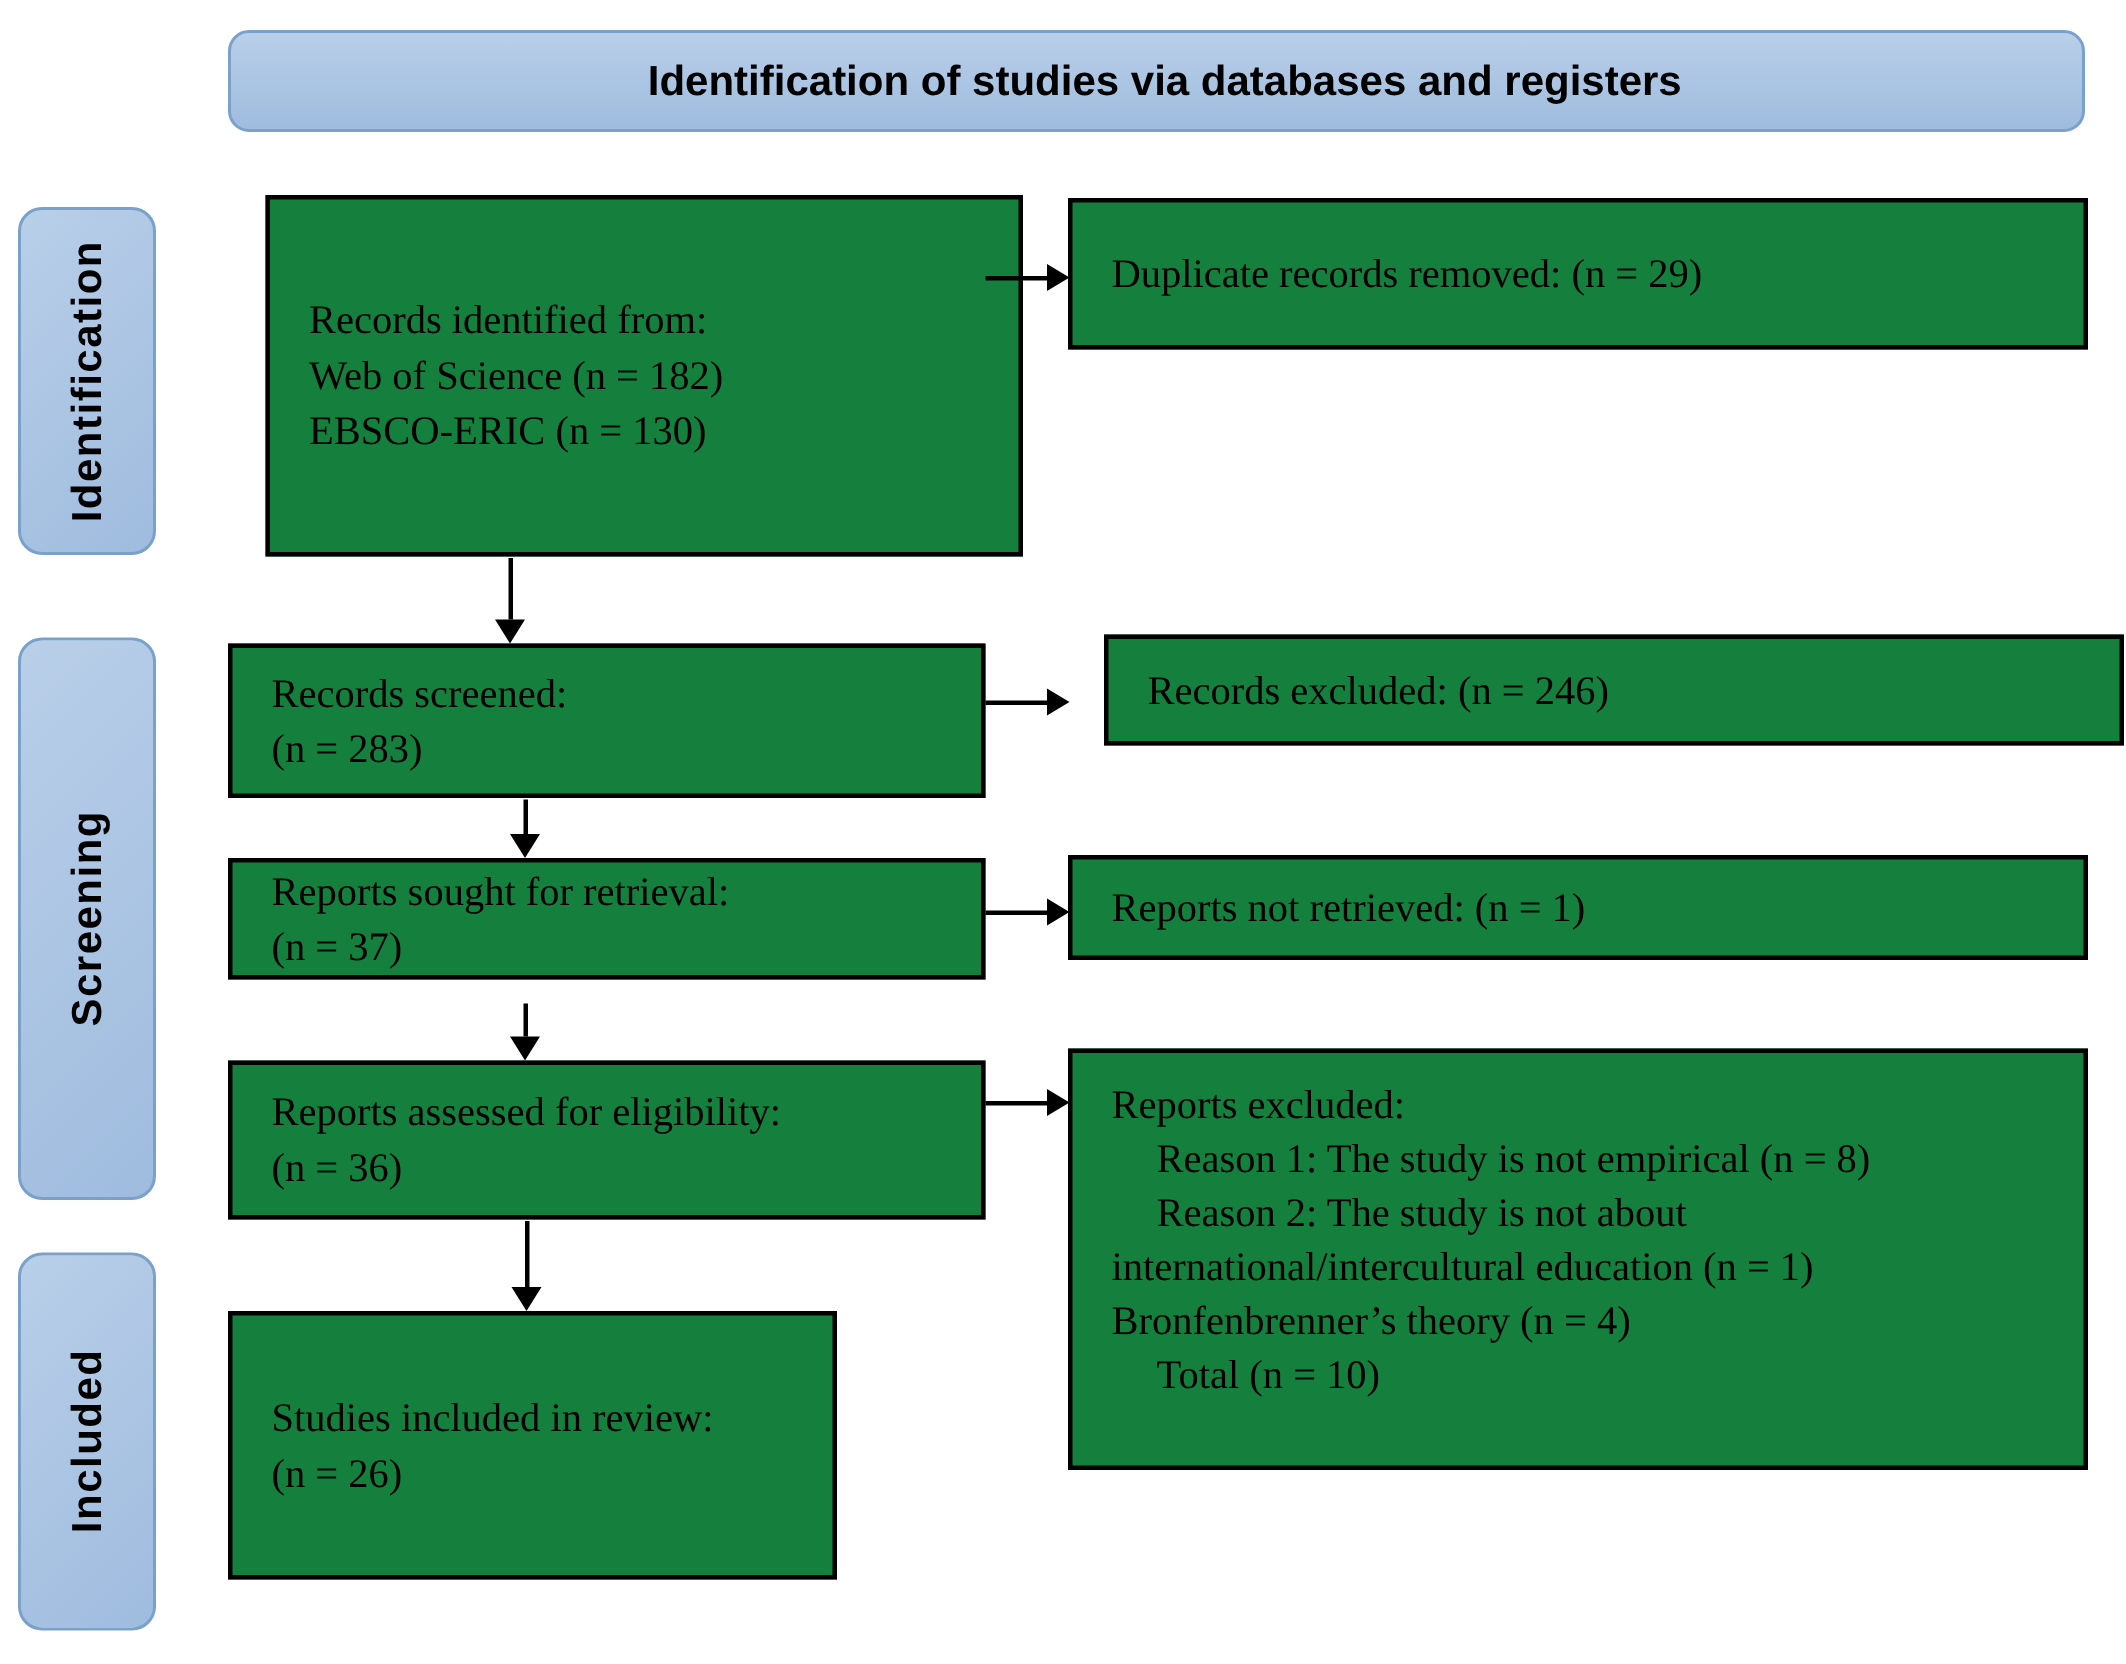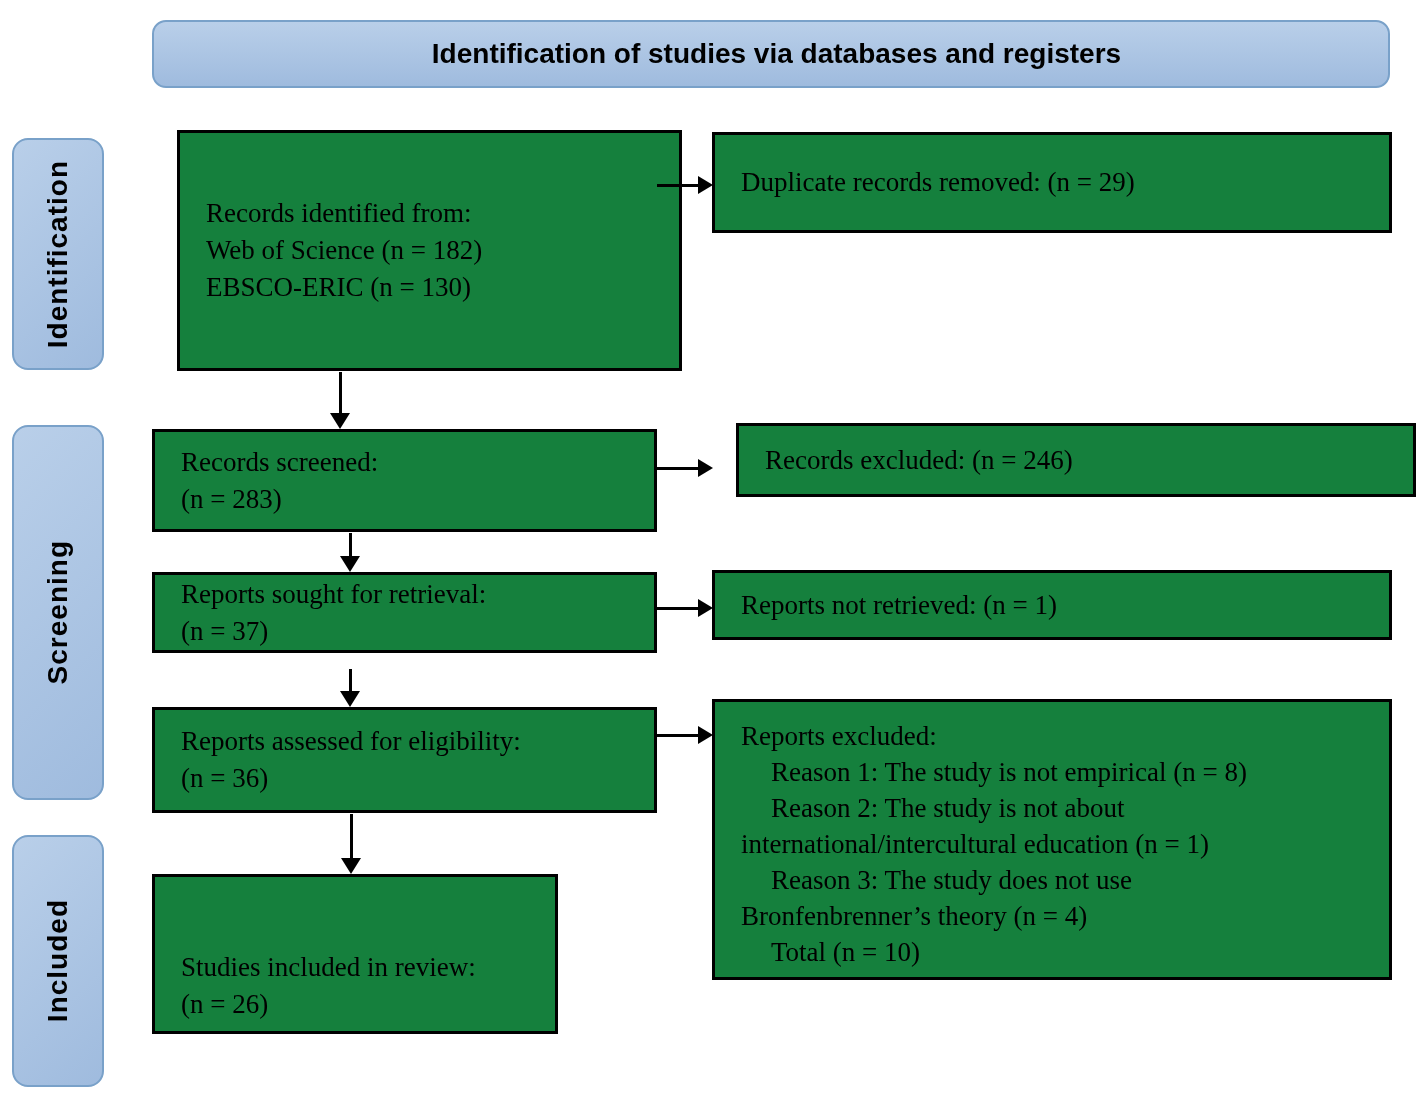--- a/index.html
+++ b/index.html
@@ -64,21 +64,21 @@
   #box-reports-excluded { justify-content: flex-start; padding-top: 16px; line-height: 36px; }
 
   #box-records-identified   { left: 152px; top: 130px; width: 505px; height: 241px; margin-left: 25px; }
   #box-duplicates-removed   { left: 712px; top: 132px; width: 680px; height: 101px; }
   #box-records-screened     { left: 152px; top: 429px; width: 505px; height: 103px; }
   #box-records-excluded     { left: 712px; top: 423px; width: 680px; height: 74px; margin-left: 24px;  }
   #box-reports-sought       { left: 152px; top: 572px; width: 505px; height: 81px;  }
   #box-reports-not-retrieved{ left: 712px; top: 570px; width: 680px; height: 70px;  }
   #box-reports-assessed     { left: 152px; top: 707px; width: 505px; height: 106px; }
   #box-reports-excluded     { left: 712px; top: 699px; width: 680px; height: 281px; }
-  #box-studies-included     { left: 152px; top: 874px; width: 406px; height: 160px; justify-content: flex-end; }
+  #box-studies-included     { left: 152px; top: 874px; width: 406px; height: 179px; }
 
   
   .arrow-right {
     position: absolute;
     display: flex; align-items: center; height: 18px;
   }
   .arrow-right .shaft { flex: 1; height: 3px; background: var(--box-border); }
   .arrow-right .head {
     width: 0; height: 0;
     border-top: 9px solid transparent;
@@ -155,21 +155,20 @@
   <div class="fbox" id="box-reports-assessed">
     <div class="line">Reports assessed for eligibility:</div>
     <div class="line">(n = 36)</div>
   </div>
 
   <div class="fbox" id="box-reports-excluded">
     <div class="line">Reports excluded:</div>
     <div class="line ind">Reason 1: The study is not empirical (n = 8)</div>
     <div class="line ind">Reason 2: The study is not about</div>
     <div class="line">international/intercultural education (n = 1)</div>
-    <div class="line ind">Reason 3: The study does not use</div>
     <div class="line">Bronfenbrenner’s theory (n = 4)</div>
     <div class="line ind">Total (n = 10)</div>
   </div>
 
   <div class="fbox" id="box-studies-included">
     <div class="line">Studies included in review:</div>
     <div class="line">(n = 26)</div>
   </div>
 
   <div class="arrow-right" id="arrow-identified-to-duplicates">

